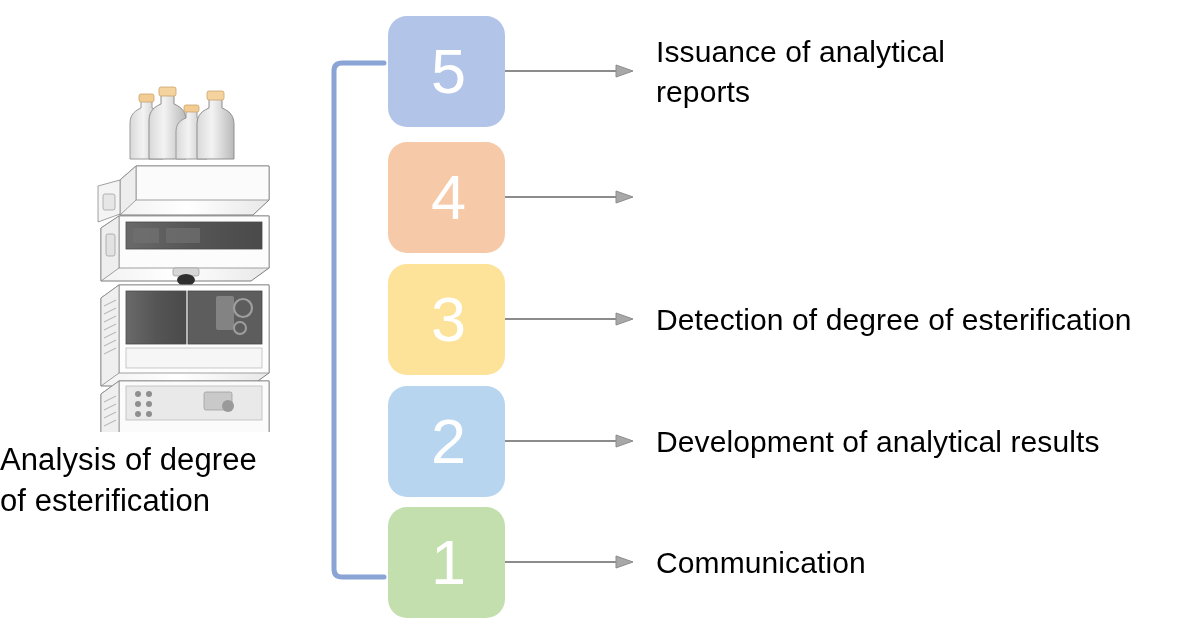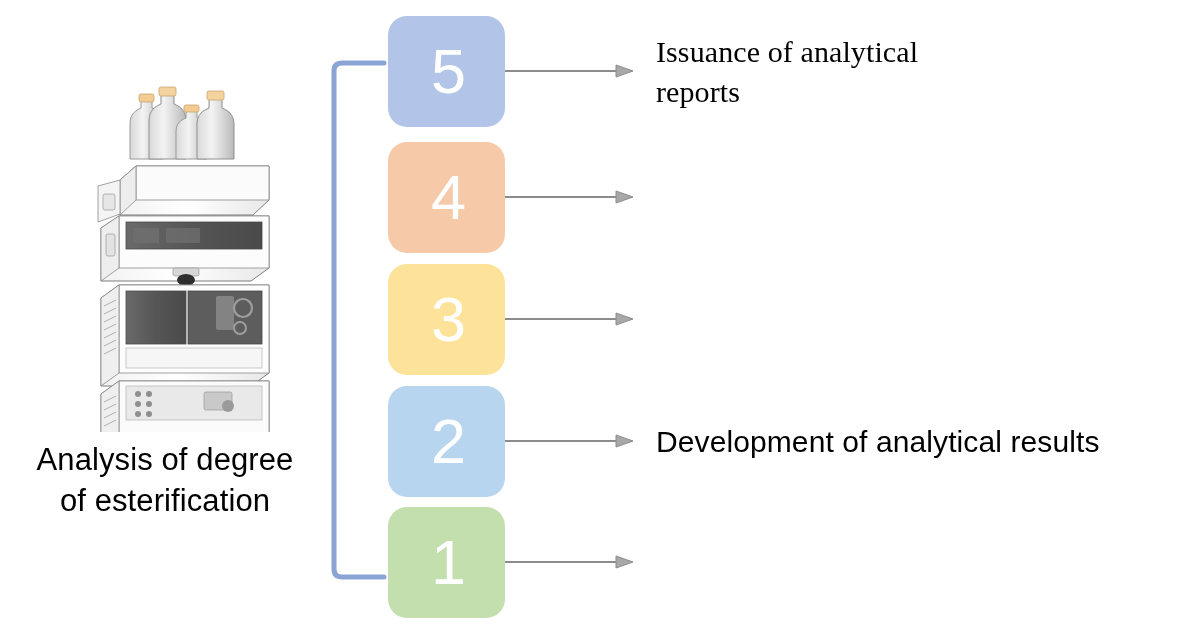--- a/index.html
+++ b/index.html
@@ -28,21 +28,20 @@
     width: 200px;
     height: 350px;
   }
   #instrument-figure svg { display: block; }
 
   #left-caption {
     position: absolute;
     left: 0px;
     top: 440px;
     width: 330px;
-    text-align: center;
     font-size: 31px;
     line-height: 1.32;
     color: #000000;
     white-space: pre-line;
     letter-spacing: 0.1px;
   }
 
   
   #bracket {
     position: absolute;
@@ -106,21 +105,21 @@
     width: 520px;
     height: 111px;
     display: flex;
     align-items: center;
     font-size: 30px;
     line-height: 1.33;
     color: #000000;
     white-space: pre-line;
     letter-spacing: 0.1px;
   }
-  .step-label.two-line { align-items: center; font-family: Liberation Serif, serif; }
+  .step-label.two-line { align-items: center; }
 </style>
 </head>
 <body>
 
 <div id="canvas">
 
   <div id="instrument-figure">
     <svg width="200" height="350" viewBox="0 0 200 350" xmlns="http://www.w3.org/2000/svg">
       <defs>
         <linearGradient id="panelGrad" x1="0" y1="0" x2="1" y2="0">
@@ -250,35 +249,37 @@
       </svg>
     </div>
 
     <div class="step-row" style="top:264px;">
       <div class="step-box" style="background:#fde29a;"></div>
       <div class="step-number" style="color: rgb(255, 255, 255);">3</div>
       <svg class="step-arrow" width="136" height="16" viewBox="0 0 136 16" xmlns="http://www.w3.org/2000/svg">
         <line x1="0" y1="8" x2="113" y2="8" stroke="#8c8c8c" stroke-width="2"></line>
         <polygon points="111,2 128,8 111,14" fill="#a8a8a8" stroke="#8c8c8c" stroke-width="1"></polygon>
       </svg>
+      <div class="step-label">Detection of degree of esterification</div>
     </div>
 
     <div class="step-row" style="top:386px;">
       <div class="step-box" style="background:#b8d5ef;"></div>
       <div class="step-number" style="color: rgb(255, 255, 255);">2</div>
       <svg class="step-arrow" width="136" height="16" viewBox="0 0 136 16" xmlns="http://www.w3.org/2000/svg">
         <line x1="0" y1="8" x2="113" y2="8" stroke="#8c8c8c" stroke-width="2"></line>
         <polygon points="111,2 128,8 111,14" fill="#a8a8a8" stroke="#8c8c8c" stroke-width="1"></polygon>
       </svg>
       <div class="step-label">Development of analytical results</div>
     </div>
 
     <div class="step-row" style="top:507px;">
       <div class="step-box" style="background:#c3dfae;"></div>
       <div class="step-number" style="color: rgb(255, 255, 255);">1</div>
       <svg class="step-arrow" width="136" height="16" viewBox="0 0 136 16" xmlns="http://www.w3.org/2000/svg">
         <line x1="0" y1="8" x2="113" y2="8" stroke="#8c8c8c" stroke-width="2"></line>
         <polygon points="111,2 128,8 111,14" fill="#a8a8a8" stroke="#8c8c8c" stroke-width="1"></polygon>
       </svg>
+      <div class="step-label">Communication</div>
     </div>
 
   </div>
 </div>
 
 </body></html>

